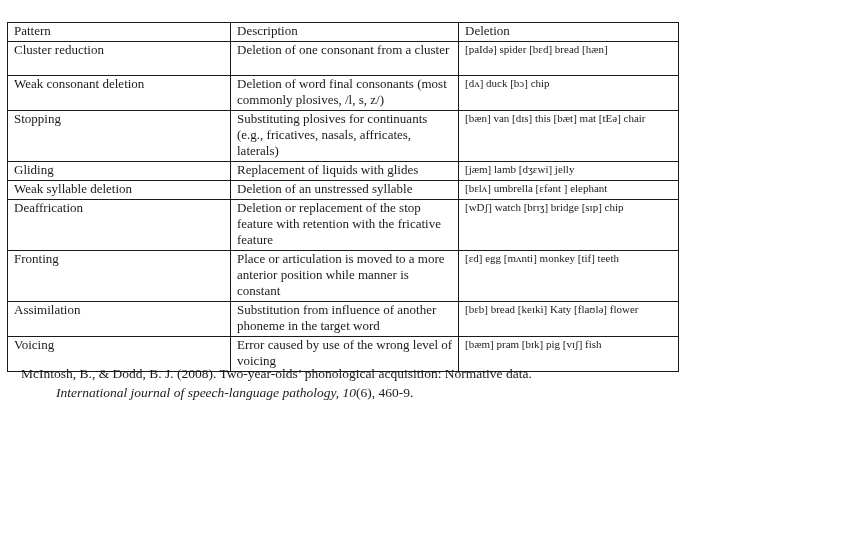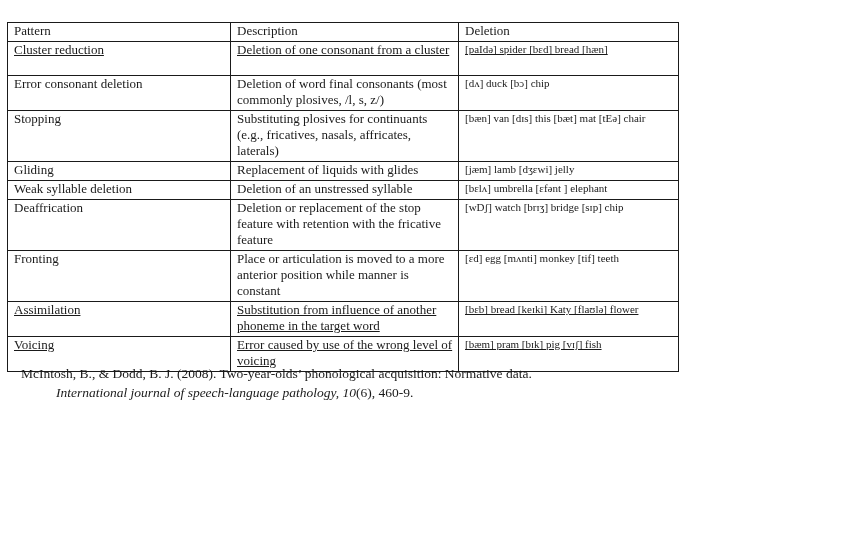--- a/index.html
+++ b/index.html
@@ -45,21 +45,21 @@
     line-height: 16px;
   }
   td.examples-cell {
     font-size: 11px;
     line-height: 14px;
     padding-top: 3px;
   }
   tr.h-2  { height: 33px; }
   tr.h-3  { height: 49px; }
   tr.h-1  { height: 18px; }
-  tr.h-2b { height: 34px; text-decoration: underline; }
+  tr.h-2b { height: 34px; }
   .citation {
     position: absolute;
     left: 21px;
     top: 364px;
     width: 760px;
     font-size: 13.5px;
     line-height: 19px;
   }
   .citation .line2 {
     padding-left: 35px;
@@ -87,21 +87,21 @@
         <th>Deletion</th>
       </tr>
     </thead>
     <tbody>
       <tr class="h-2b">
         <td class="pattern-cell">Cluster reduction</td>
         <td class="desc-cell">Deletion of one consonant from a cluster</td>
         <td class="examples-cell">[paIdə] spider [bɛd] bread [hæn]</td>
       </tr>
       <tr class="h-2">
-        <td class="pattern-cell">Error consonant deletion</td>
+        <td class="pattern-cell">Weak consonant deletion</td>
         <td class="desc-cell">Deletion of word final consonants (most commonly plosives, /l, s, z/)</td>
         <td class="examples-cell">[dʌ] duck [bɔ] chip</td>
       </tr>
       <tr class="h-3">
         <td class="pattern-cell">Stopping</td>
         <td class="desc-cell">Substituting plosives for continuants (e.g., fricatives, nasals, affricates, laterals)</td>
         <td class="examples-cell">[bæn] van [dɪs] this [bæt] mat [tEə] chair</td>
       </tr>
       <tr class="h-1">
         <td class="pattern-cell">Gliding</td>

